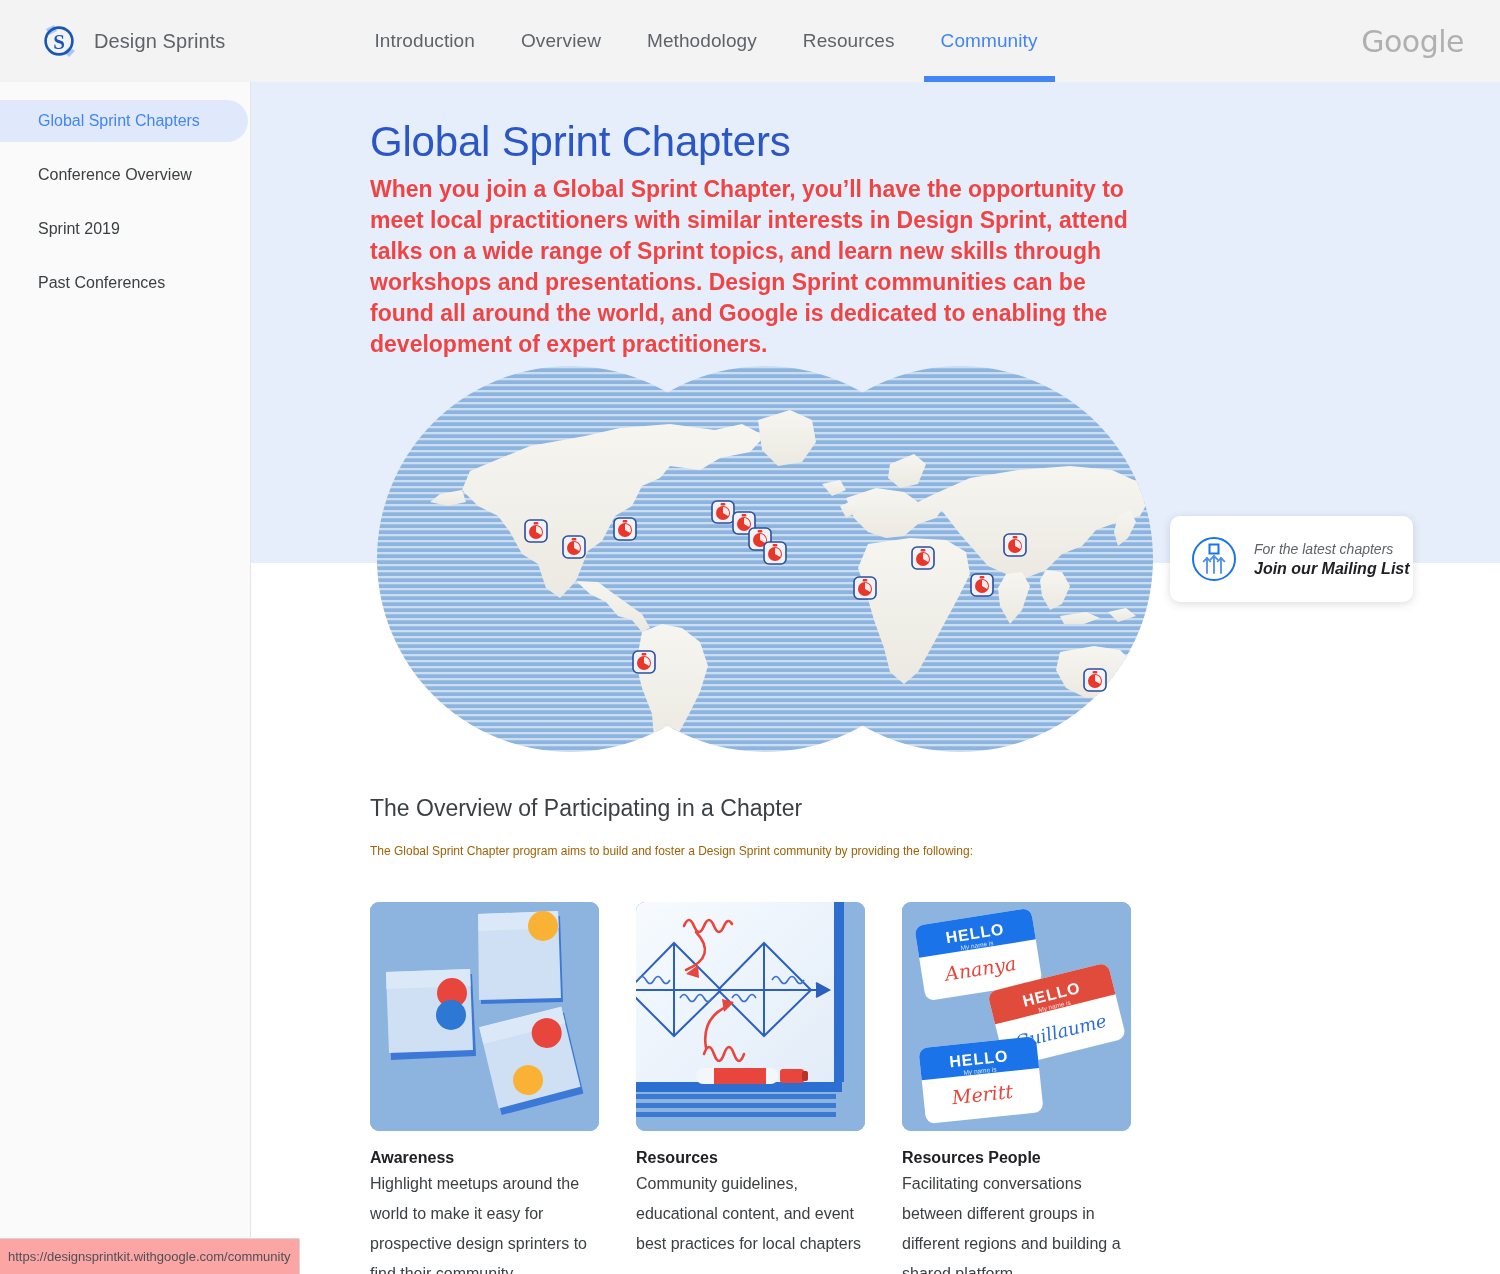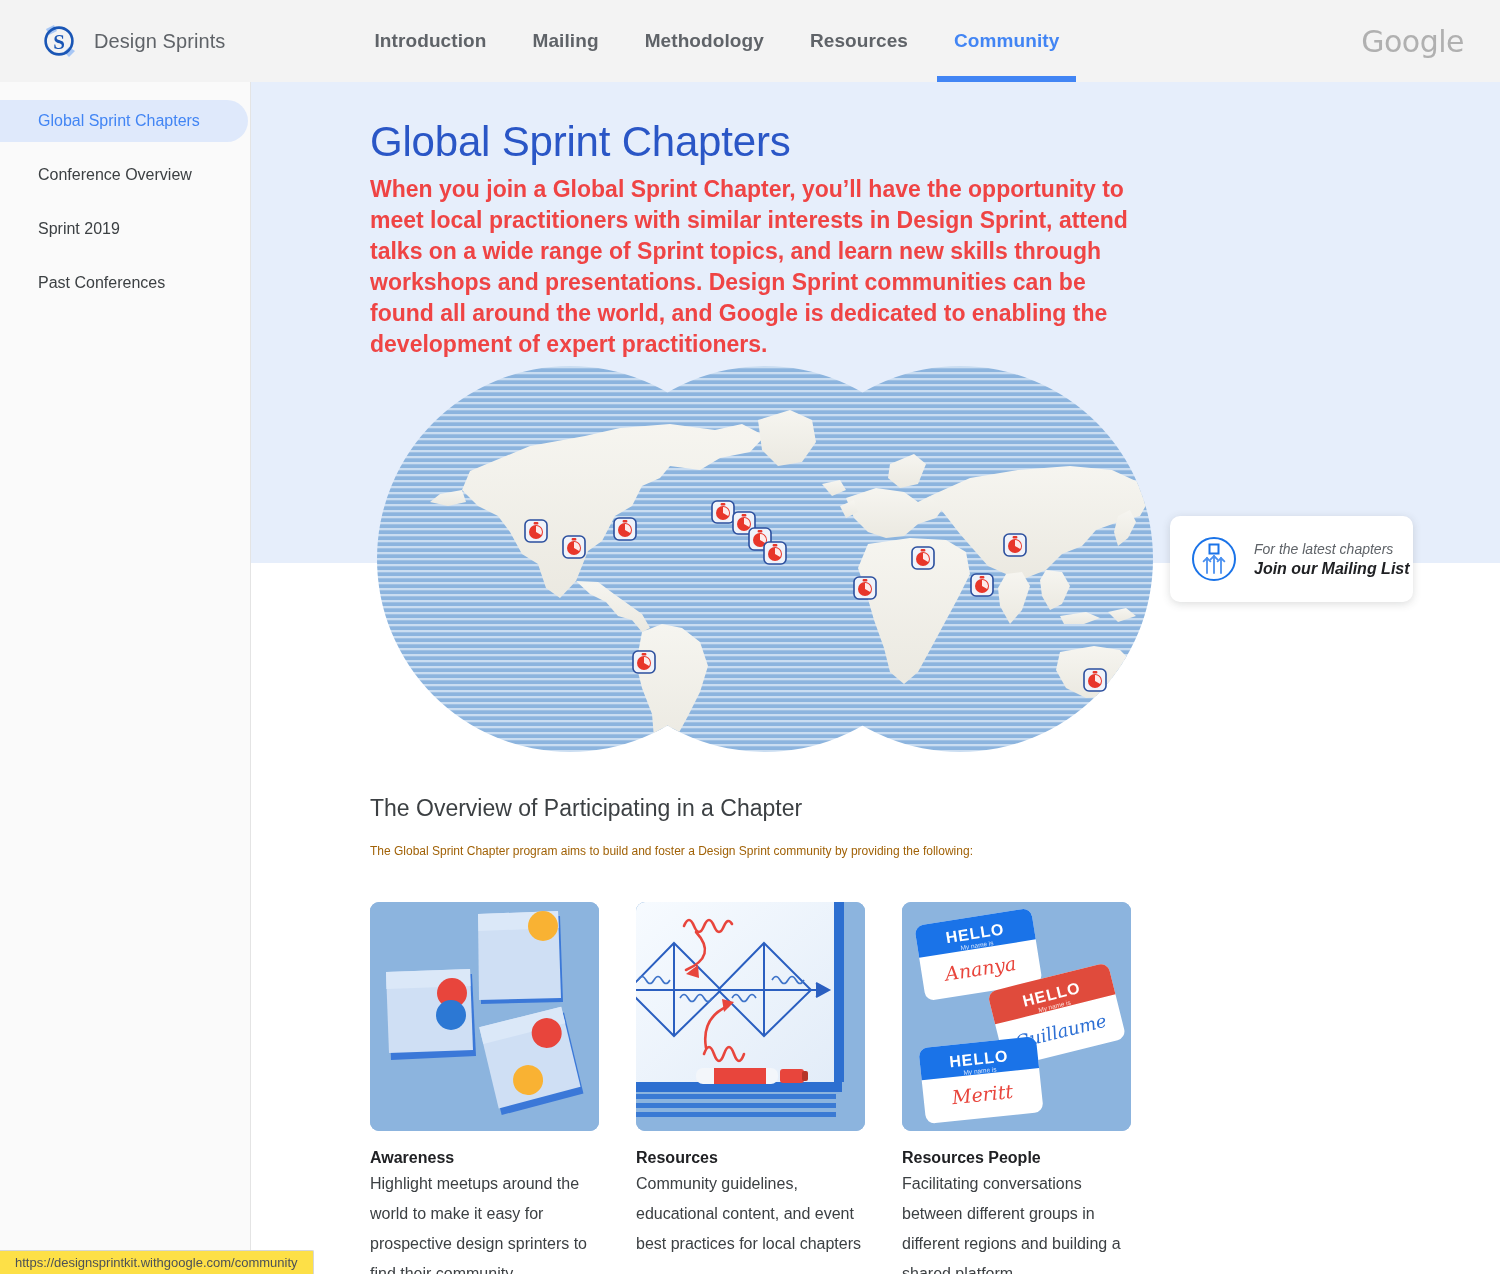--- a/index.html
+++ b/index.html
@@ -16,21 +16,21 @@
     position: absolute; top: 0; left: 0; width: 1500px; height: 82px;
     background: #f3f3f3;
     display: flex; align-items: center;
     z-index: 30;
   }
   .brand { display: flex; align-items: center; margin-left: 38px; gap: 14px; }
   .brand-logo { width: 42px; height: 42px; position: relative; flex: none; }
   .brand-name {
     font-size: 20px; color: #5f6368; letter-spacing: 0.1px;
   }
-  .navlinks { display: flex; align-items: flex-start; margin-left: 126px; height: 82px; font-weight: bold; }
+  .navlinks { display: flex; align-items: flex-start; margin-left: 126px; height: 82px; }
   .navlink {
     position: relative; height: 82px; display: flex; align-items: center;
     padding: 0 23px; font-size: 19px; color: #5f6368; cursor: pointer;
     letter-spacing: 0.1px;
   }
   .navlink.active { color: #4285f4; }
   .navlink.active::after {
     content: ""; position: absolute; left: 6px; right: 6px; bottom: 0;
     height: 6px; background: #4285f4;
   }
@@ -101,23 +101,23 @@
   .card-art {
     width: 229px; height: 229px; border-radius: 9px; overflow: hidden;
     background: #8cb4de; position: relative;
   }
   .card-art svg { display: block; width: 229px; height: 229px; }
   .card-h { font-size: 16px; color: #202124; font-weight: 700; margin-top: 18px; }
   .card-p { font-size: 16px; color: #3c4043; line-height: 30px; margin-top: 2px; }
 
   
   .statusbar {
-    position: absolute; left: 0; bottom: 0; height: 24px;
-    background: #fde047; border: 1px solid #d6d6d6; border-left: none; border-bottom: none;
-    display: flex; align-items: center; padding: 0 15px;
+    position: absolute; left: 0; bottom: 0; height: 36px;
+    background: #fca5a5; border: 1px solid #d6d6d6; border-left: none; border-bottom: none;
+    display: flex; align-items: center; padding: 0 8px;
     font-size: 13px; color: #4d5156; z-index: 40;
     border-top-right-radius: 2px;
   }
 </style>
 </head>
 <body>
 
 <div class="page">
 
   <div class="topnav">
@@ -128,21 +128,21 @@
           <path d="M31 27 L37 31 L31 37 L26 32 Z" fill="#a8c7f5"></path>
           <circle cx="21" cy="21" r="13.4" fill="none" stroke="#1a56b5" stroke-width="2.6"></circle>
           <text x="21" y="28.5" text-anchor="middle" font-family="'Liberation Serif',serif" font-size="21" font-weight="700" fill="#1a56b5">S</text>
         </svg>
       </span>
       <span class="brand-name">Design Sprints</span>
     </div>
 
     <div class="navlinks">
       <div class="navlink">Introduction</div>
-      <div class="navlink">Mailing</div>
+      <div class="navlink">Overview</div>
       <div class="navlink">Methodology</div>
       <div class="navlink">Resources</div>
       <div class="navlink active">Community</div>
     </div>
 
     <div class="google-logo">Google</div>
   </div>
 
   <div class="sidebar">
     <div class="side-item active">Global Sprint Chapters</div>

